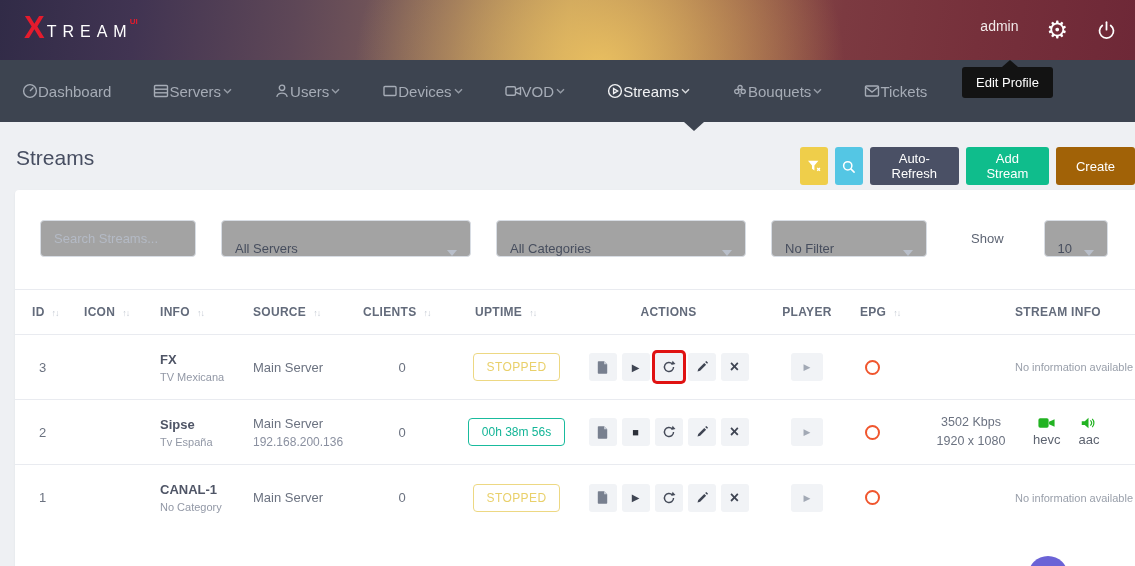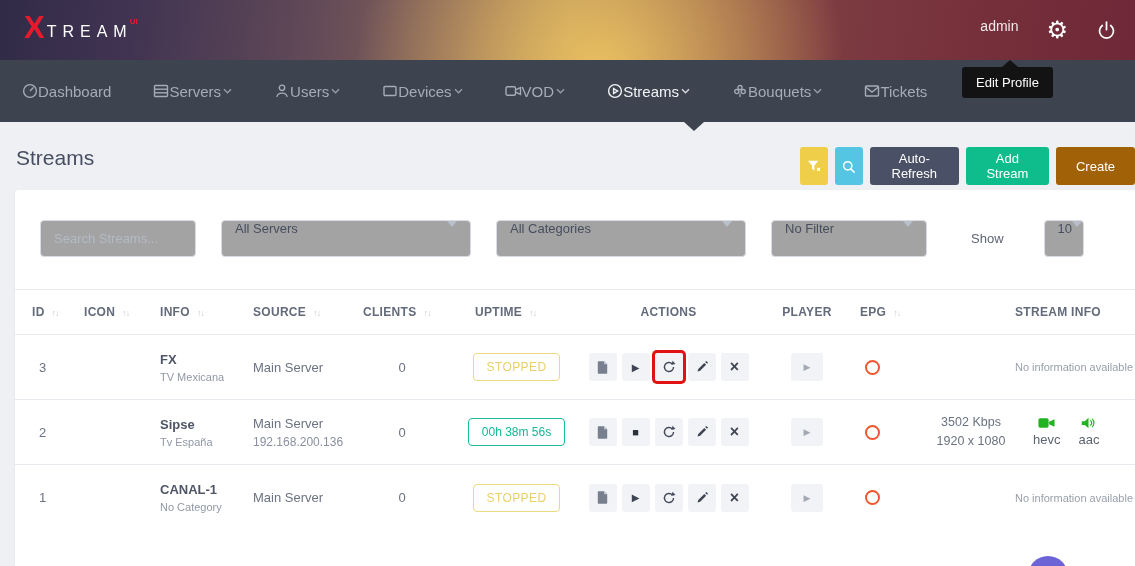--- a/index.html
+++ b/index.html
@@ -53,27 +53,27 @@
 
   
   .card { position:absolute; left:15px; top:190px; width:1130px; height:400px; background:#ffffff;
     border-radius:4px 4px 0 0; box-shadow:0 1px 2px rgba(40,50,70,.08); }
 
   
   .filters { display:flex; align-items:center; padding:30px 0 0 25px; }
   .input, .select { height:37px; border:1px solid #d8dde4; border-radius:4px; background:#a3a3a3; font-size:13px; color:#474e5e; }
   .search-input { width:156px; padding:0 13px; margin-right:25px; font-family:inherit; }
   .search-input::placeholder { color:#b4bac5; }
-  .select { display:flex; align-items:flex-start; justify-content:space-between; padding:0 13px; cursor:pointer; }
+  .select { display:flex; align-items:flex-end; justify-content:space-between; padding:0 13px; cursor:pointer; }
   .sel-servers { width:250px; margin-right:25px; }
   .sel-categories { width:250px; margin-right:25px; }
   .sel-filter { width:156px; }
   .sel-caret { width:0; height:0; border-left:5px solid transparent; border-right:5px solid transparent; border-top:6px solid #b9bfca; }
   .show-label { margin-left:44px; font-size:13px; color:#5d6473; }
-  .sel-pagesize { width:40px; margin-left:40px; }
+  .sel-pagesize { width:64px; margin-left:40px; }
 
   
   .table { margin-top:32px; }
   .tgrid { display:grid; grid-template-columns:52px 76px 93px 110px 112px 117px 187px 90px 75px 193px; align-items:center; }
   .thead { height:46px; border-top:1px solid #e9ebf0; border-bottom:1px solid #e9ebf0; }
   .th { font-size:12px; font-weight:bold; color:#636b7b; letter-spacing:.3px; padding-left:17px; white-space:nowrap; }
   .th .sort { font-size:9px; color:#c6cbd4; margin-left:7px; letter-spacing:-1px; font-weight:normal; }
   .th-center { padding-left:0; text-align:center; }
   .th-epg { padding-left:8px; }
   .th-info { padding-left:0; margin-left:88px; }

